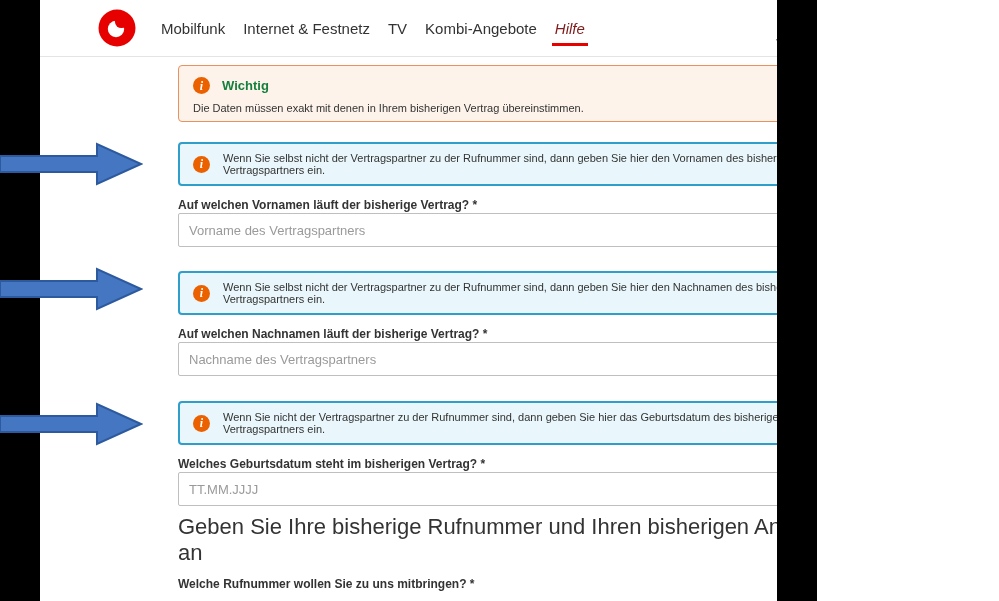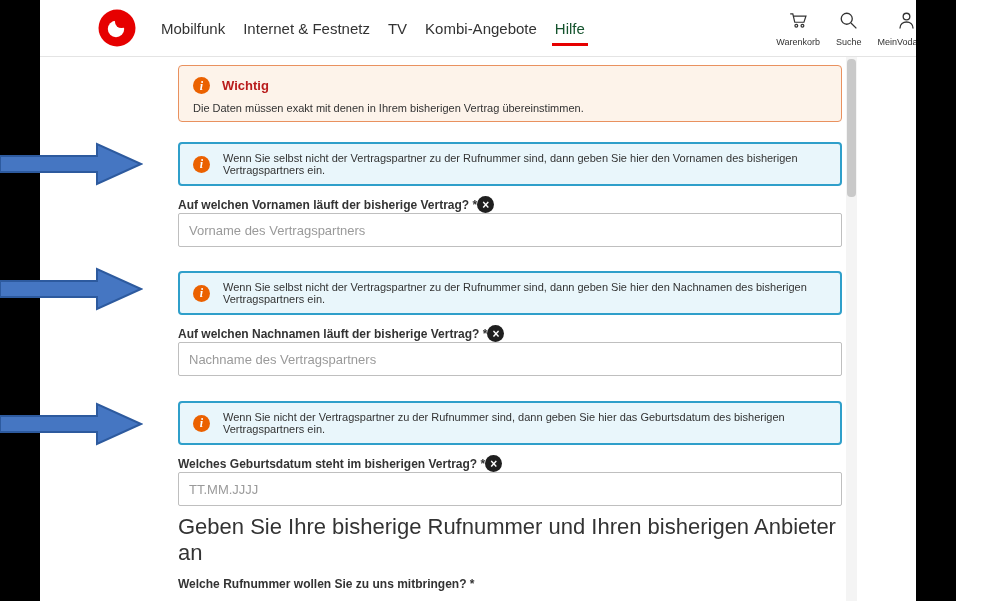--- a/index.html
+++ b/index.html
@@ -1,56 +1,56 @@
 <!DOCTYPE html>
 <html><head>
 <meta charset="utf-8">
 <style>
   * { margin:0; padding:0; box-sizing:border-box; }
   body { font-family:"Liberation Sans", sans-serif; color:#333; }
-  .stage { position:relative; width:956px; height:601px; background:#fff; overflow:hidden; }
+  .stage { position:relative; width:817px; height:601px; background:#fff; overflow:hidden; }
   .strip { position:absolute; top:0; bottom:0; background:#000; }
   .strip-left { left:0; width:40px; }
   .strip-right { right:0; width:40px; }
   .page { position:absolute; left:40px; top:0; width:919px; height:601px; background:#fff; }
 
   
   .header { position:relative; display:flex; align-items:center; height:57px; background:#fff; border-bottom:1px solid #e4e4e4; }
   .logo { margin-left:58px; width:38px; height:38px; flex:0 0 auto; cursor:pointer; }
   .nav { display:flex; align-items:center; gap:18px; margin-left:25px; }
   .nav-item { position:relative; font-size:15px; color:#333; cursor:pointer; white-space:nowrap; }
-  .nav-item.active { color:#14532d; }
+  .nav-item.active { color:#7f1d1d;font-style:italic; }
   .nav-item.active::after { content:""; position:absolute; left:-3px; right:-3px; bottom:-9px; height:3px; background:#e60000; }
   .utils { display:flex; align-items:flex-start; gap:16px; margin-left:auto; margin-right:24px; }
   .util { display:flex; flex-direction:column; align-items:center; gap:2px; cursor:pointer; position:relative; }
   .util-label { font-size:9px; color:#333; white-space:nowrap; }
   .badge { position:absolute; top:-4px; right:-5px; }
 
   
   .scrollbar { position:absolute; left:806px; top:57px; width:11px; height:544px; background:#f4f4f4; }
   .scroll-thumb { position:absolute; top:2px; left:1px; width:9px; height:138px; background:#c9c9c9; border-radius:4px; }
 
   
   .form-col { position:absolute; left:138px; top:57px; width:664px; }
 
   .notice { margin-top:8px; border:1px solid #e9915f; background:#fdf3ea; border-radius:4px; padding:11px 16px 12px 14px; height:57px; }
   .notice-head { display:flex; align-items:center; gap:12px; }
-  .notice-title { font-size:13px; font-weight:bold; color:#b91c1c; }
+  .notice-title { font-size:13px; font-weight:bold; color:#15803d; }
   .notice-text { margin-top:8px; font-size:11px; color:#333; }
 
   .ico-circle { width:17px; height:17px; border-radius:50%; background:#eb6100; color:#fff; display:flex; align-items:center; justify-content:center;
                 font-family:"Liberation Serif", serif; font-style:italic; font-weight:bold; font-size:12px; flex:0 0 auto; line-height:1; }
 
   .infobox { display:flex; align-items:center; gap:13px; border:2px solid #2f9fca; background:#e9f6fb; border-radius:4px; padding:6px 16px 6px 13px; height:44px; }
   .infobox .txt { font-size:11px; color:#333; }
   .gap-box1 { margin-top:20px; }
   .gap-box2 { margin-top:24px; }
   .gap-box3 { margin-top:25px; }
 
-  .label-row { display:flex; align-items:center; margin-top:10px; }
+  .label-row { display:flex; align-items:center; justify-content:space-between; margin-top:10px; }
   .field-label { font-size:12px; font-weight:bold; color:#333; }
   .close-btn { width:17px; height:17px; border-radius:50%; background:#1f1f1f; color:#fff; display:flex; align-items:center; justify-content:center;
                font-size:12px; font-weight:bold; line-height:1; cursor:pointer; flex:0 0 auto; }
 
   .text-input { margin-top:0; width:100%; height:27px; border:1px solid #bfbfbf; border-radius:2px; padding:16px 10px; font-size:13px;
                 font-family:"Liberation Sans", sans-serif; color:#333; background:#fff; outline:none; }
   .text-input::placeholder { color:#9a9a9a; opacity:1; }
 
   .section-heading { margin-top:8px; font-size:22px; font-weight:400; color:#333; }
   .phone-label { margin-top:11px; font-size:12px; font-weight:bold; color:#333; }

